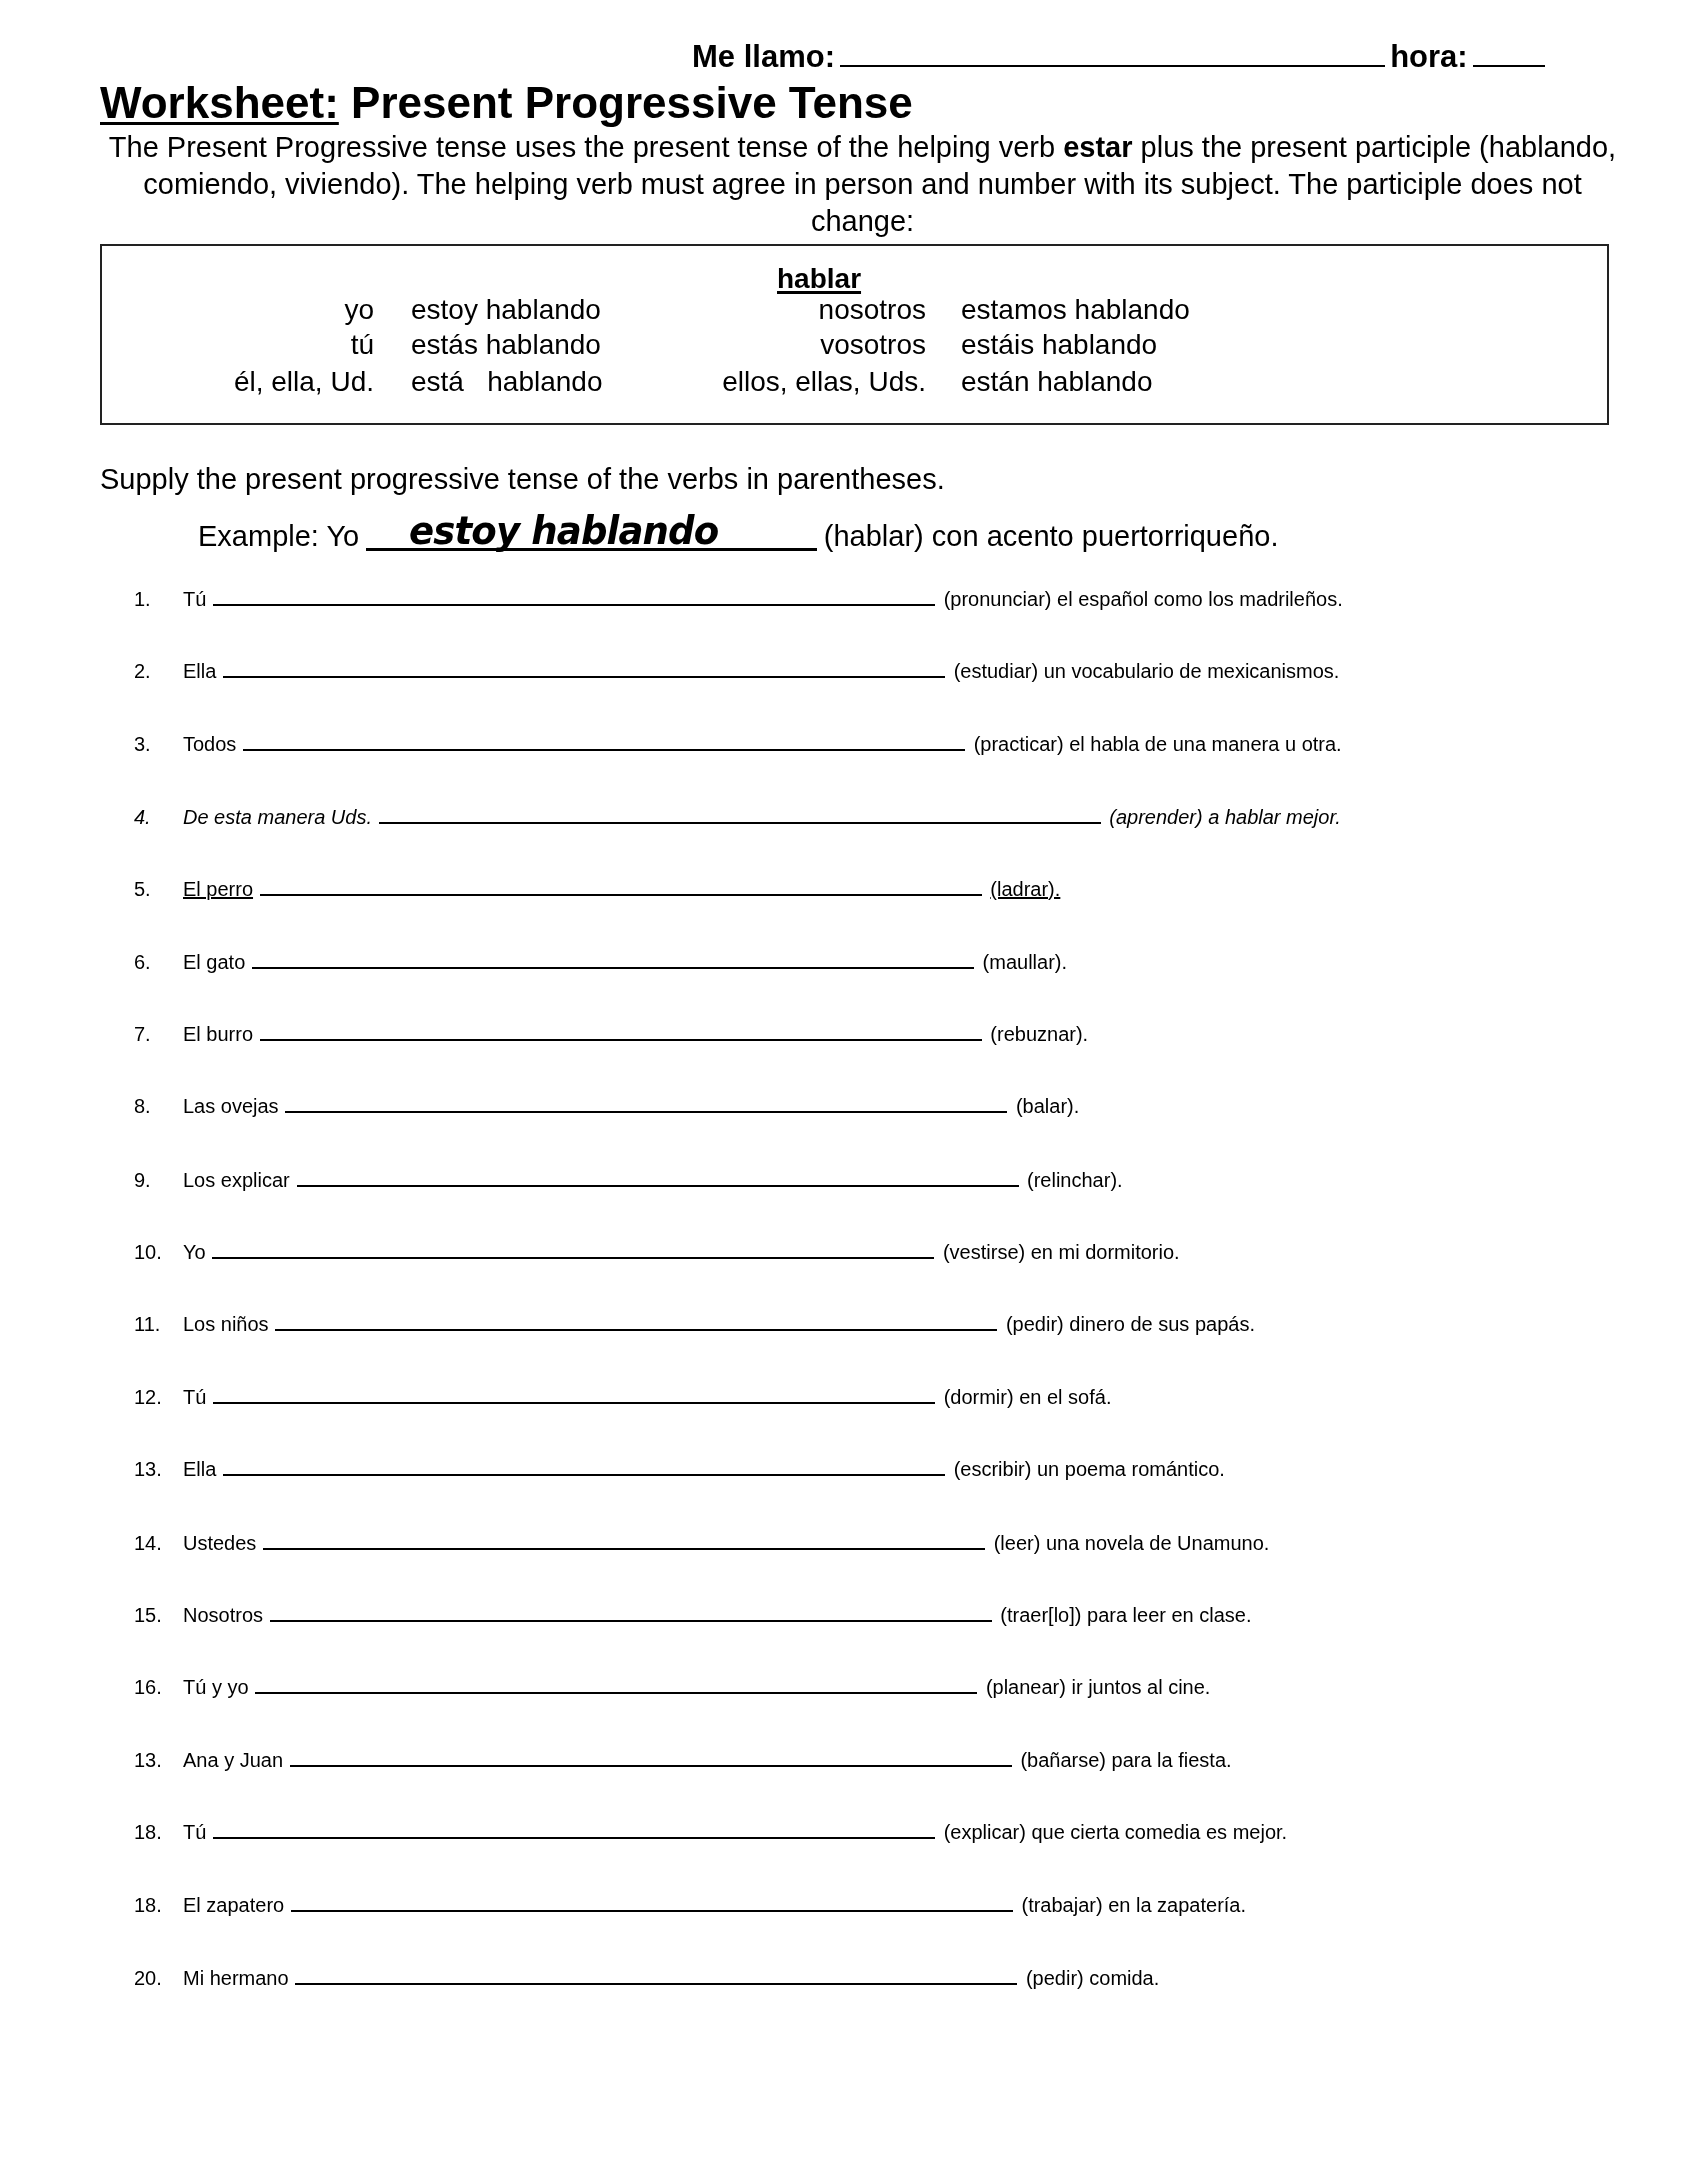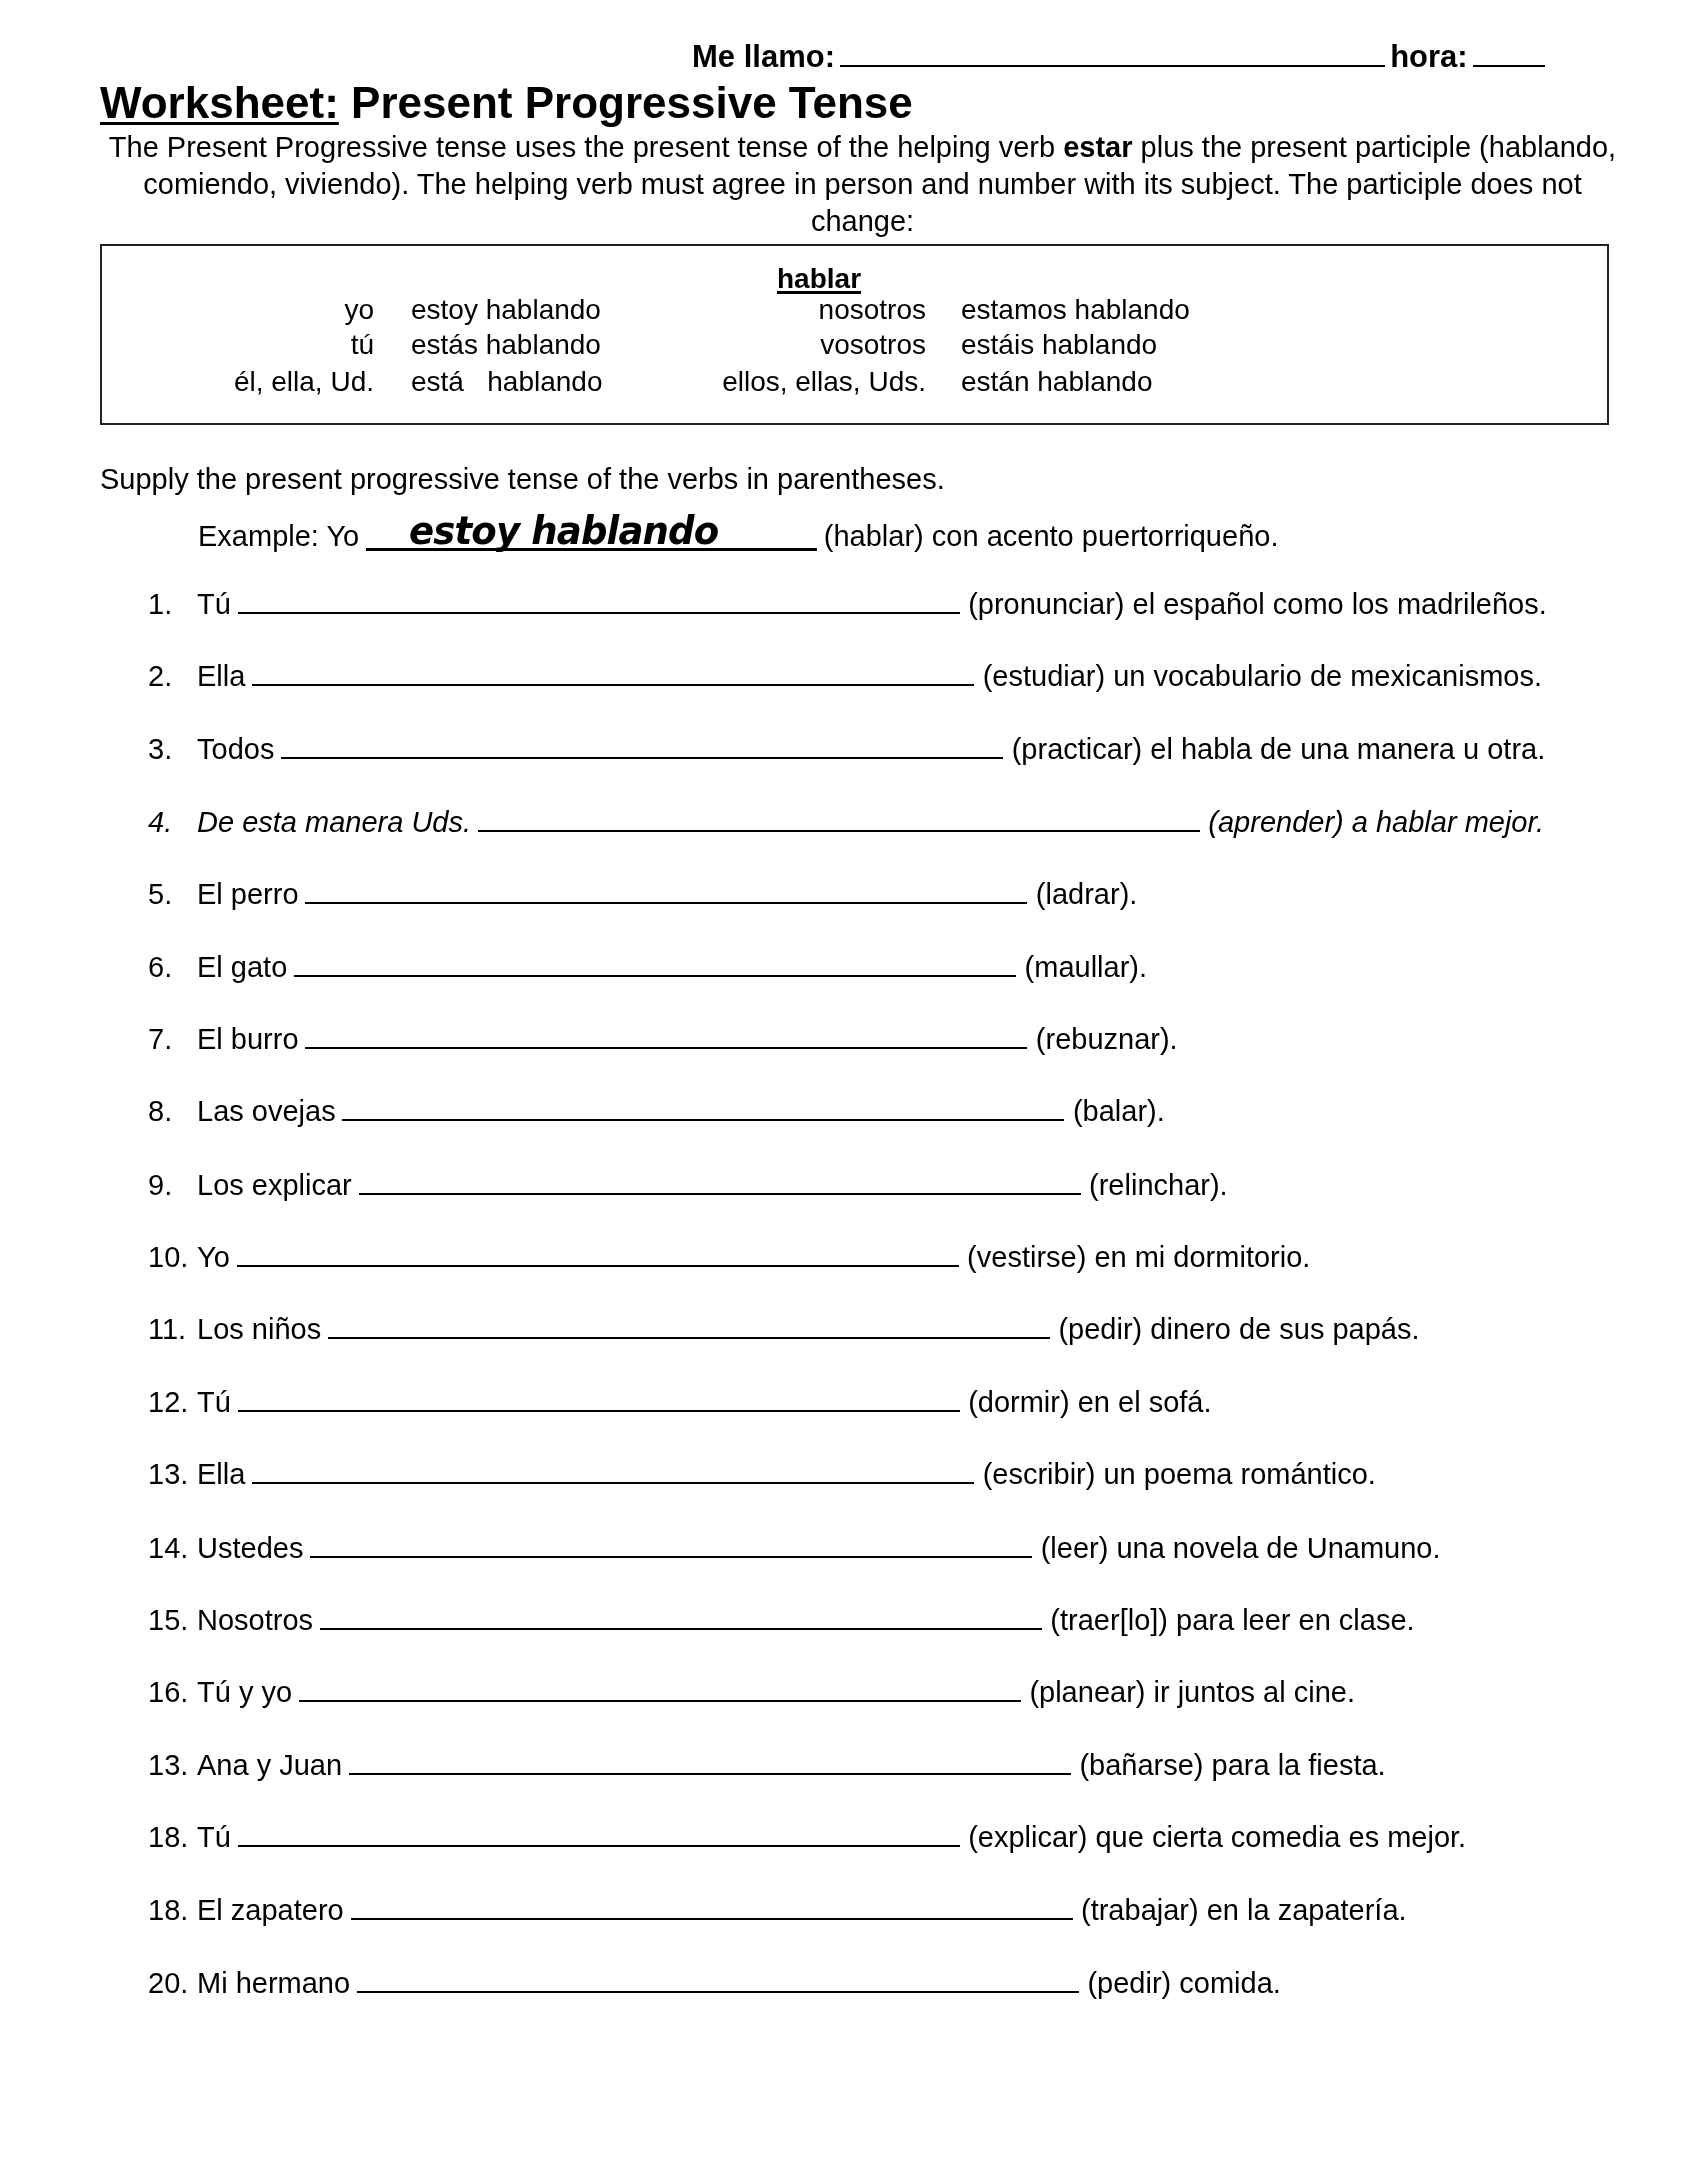--- a/index.html
+++ b/index.html
@@ -43,21 +43,21 @@
   .example .ex-blank {
     display: inline-block; border-bottom: 3.4px solid #000; width: 451px;
     margin: 0 6.8px 0 6.8px; position: relative; height: 34px; vertical-align: -5.1px;
   }
   .handwritten {
     position: absolute; left: 43px; bottom: -5.1px; font-family: "DejaVu Sans", sans-serif;
     font-weight: bold; font-style: italic; font-size: 39px; letter-spacing: -0.9px;
     transform: scaleX(0.95); transform-origin: left bottom;
   }
   .item {
-    position: absolute; left: 148px; font-size: 29px; white-space: nowrap;
+    position: absolute; left: 134px; font-size: 20px; white-space: nowrap;
   }
   .item .num { display: inline-block; min-width: 49px; }
   .item .item-blank {
     display: inline-block; border-bottom: 2.6px solid #000; width: 722px;
     margin: 0 8.5px 0 6.8px; height: 0.9px; vertical-align: baseline;
   }
 </style>
 </head>
 <body>
 
@@ -100,21 +100,21 @@
 
 <div class="abs example">
   <span>Example: Yo</span><span class="ex-blank"><span class="handwritten">estoy hablando</span></span><span>(hablar) con acento puertorriqueño.</span>
 </div>
 
 <div id="items">
     <div class="item" style="top: 588px;"><span class="num">1.</span><span>Tú</span><span class="item-blank"></span><span>(pronunciar) el español como los madrileños.</span></div>
     <div class="item" style="top: 660px;"><span class="num">2.</span><span>Ella</span><span class="item-blank"></span><span>(estudiar) un vocabulario de mexicanismos.</span></div>
     <div class="item" style="top: 733px;"><span class="num">3.</span><span>Todos</span><span class="item-blank"></span><span>(practicar) el habla de una manera u otra.</span></div>
     <div class="item" style="top: 806px; font-style: italic;"><span class="num">4.</span><span>De esta manera Uds.</span><span class="item-blank"></span><span>(aprender) a hablar mejor.</span></div>
-    <div class="item" style="top: 878px;"><span class="num">5.</span><span>El perro</span><span class="item-blank"></span><span>(ladrar).</span></div>
+    <div class="item" style="top: 878px; text-decoration: underline;"><span class="num">5.</span><span>El perro</span><span class="item-blank"></span><span>(ladrar).</span></div>
     <div class="item" style="top: 951px;"><span class="num">6.</span><span>El gato</span><span class="item-blank"></span><span>(maullar).</span></div>
     <div class="item" style="top: 1023px;"><span class="num">7.</span><span>El burro</span><span class="item-blank"></span><span>(rebuznar).</span></div>
     <div class="item" style="top: 1095px;"><span class="num">8.</span><span>Las ovejas</span><span class="item-blank"></span><span>(balar).</span></div>
     <div class="item" style="top: 1169px;"><span class="num">9.</span><span>Los explicar</span><span class="item-blank"></span><span>(relinchar).</span></div>
     <div class="item" style="top: 1241px;"><span class="num">10.</span><span>Yo</span><span class="item-blank"></span><span>(vestirse) en mi dormitorio.</span></div>
     <div class="item" style="top: 1313px;"><span class="num">11.</span><span>Los niños</span><span class="item-blank"></span><span>(pedir) dinero de sus papás.</span></div>
     <div class="item" style="top: 1386px;"><span class="num">12.</span><span>Tú</span><span class="item-blank"></span><span>(dormir) en el sofá.</span></div>
     <div class="item" style="top: 1458px;"><span class="num">13.</span><span>Ella</span><span class="item-blank"></span><span>(escribir) un poema romántico.</span></div>
     <div class="item" style="top: 1532px;"><span class="num">14.</span><span>Ustedes</span><span class="item-blank"></span><span>(leer) una novela de Unamuno.</span></div>
     <div class="item" style="top: 1604px;"><span class="num">15.</span><span>Nosotros</span><span class="item-blank"></span><span>(traer[lo]) para leer en clase.</span></div>

